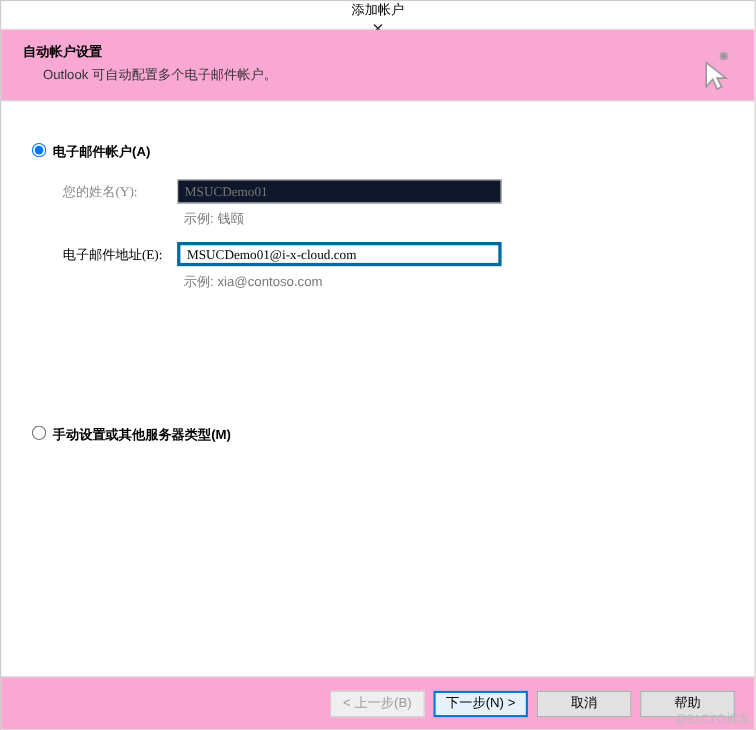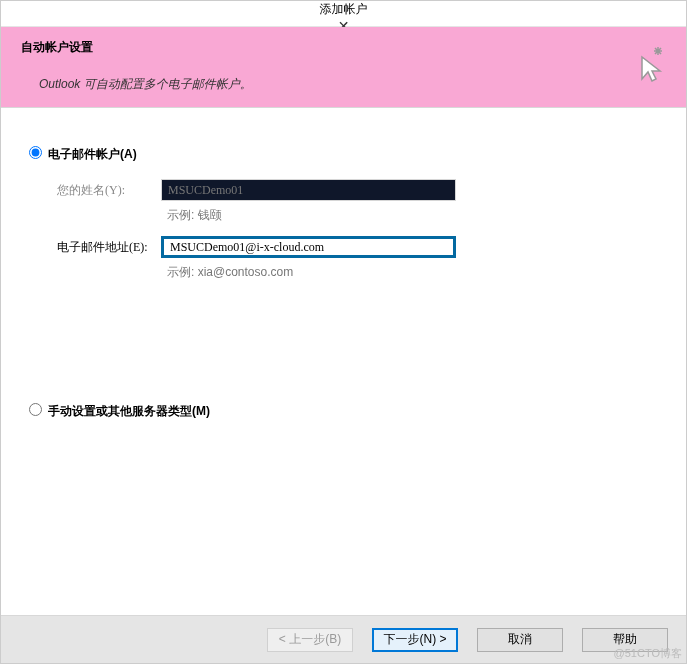--- a/index.html
+++ b/index.html
@@ -37,24 +37,23 @@
     cursor: pointer;
   }
   .header {
     padding: 12px 20px 14px 20px;
     border-bottom: 1px solid #d8d8d8;
     position: relative;
     background: #f9a8d4;
   }
   .header .heading { font-weight: bold; font-size: 12px; }
   .header .subheading {
-    margin-top: 20px;
+    margin-top: 4px;
     margin-left: 18px;
     color: #333;
-    font-style: italic;
   }
   .header .wizard-icon {
     position: absolute;
     right: 18px;
     top: 18px;
     width: 40px; height: 40px;
     color: #888;
   }
   .content {
     padding: 38px 28px 10px 28px;
@@ -106,24 +105,24 @@
     padding: 2px 0 12px 6px;
   }
   .manual-block { margin-top: 110px; }
   .footer {
     position: absolute;
     left:0; right:0; bottom:0;
     height: 48px;
     display:flex;
     align-items:center;
     justify-content:flex-end;
-    gap: 19px;
+    gap: 8px;
     padding: 16px 18px;
     border-top: 1px solid #d8d8d8;
-    background:#e5e5e5;
+    background:#f9a8d4;
   }
   .btn {
     min-width: 86px;
     height: 24px;
     background: #e1e1e1;
     border: 1px solid #adadad;
     font-family: inherit;
     font-size: 12px;
     cursor: pointer;
     padding: 0 10px;

